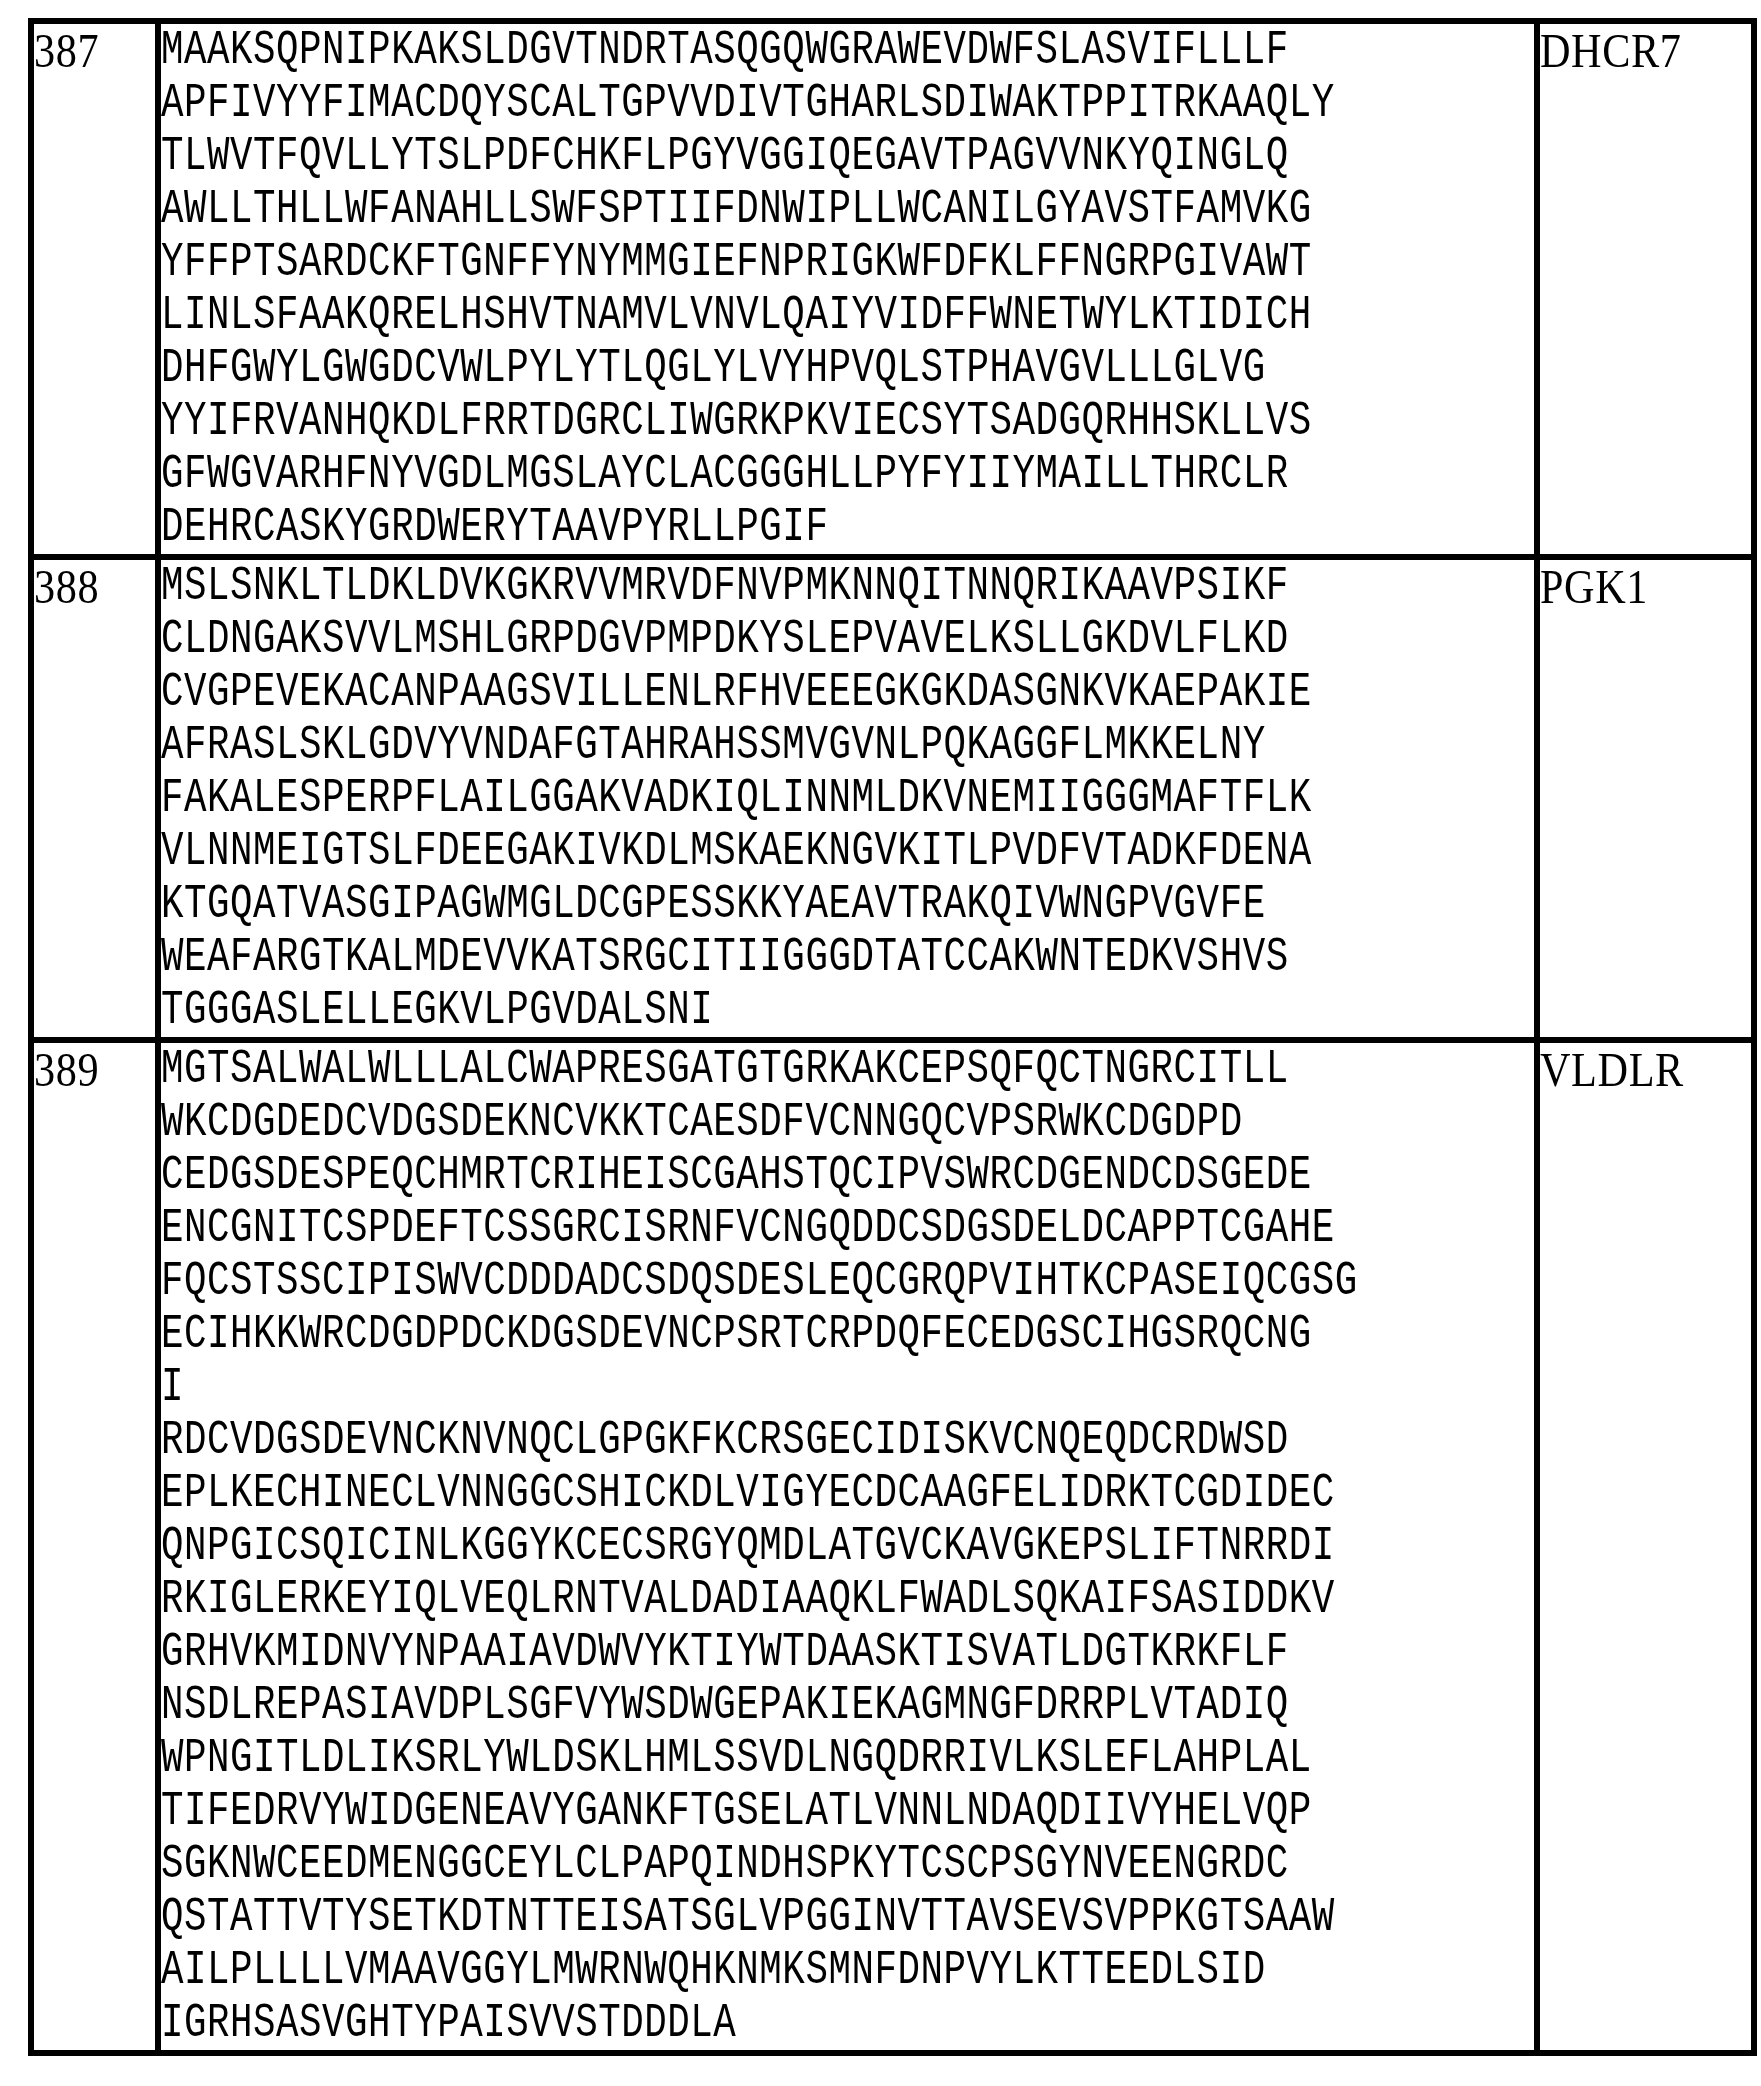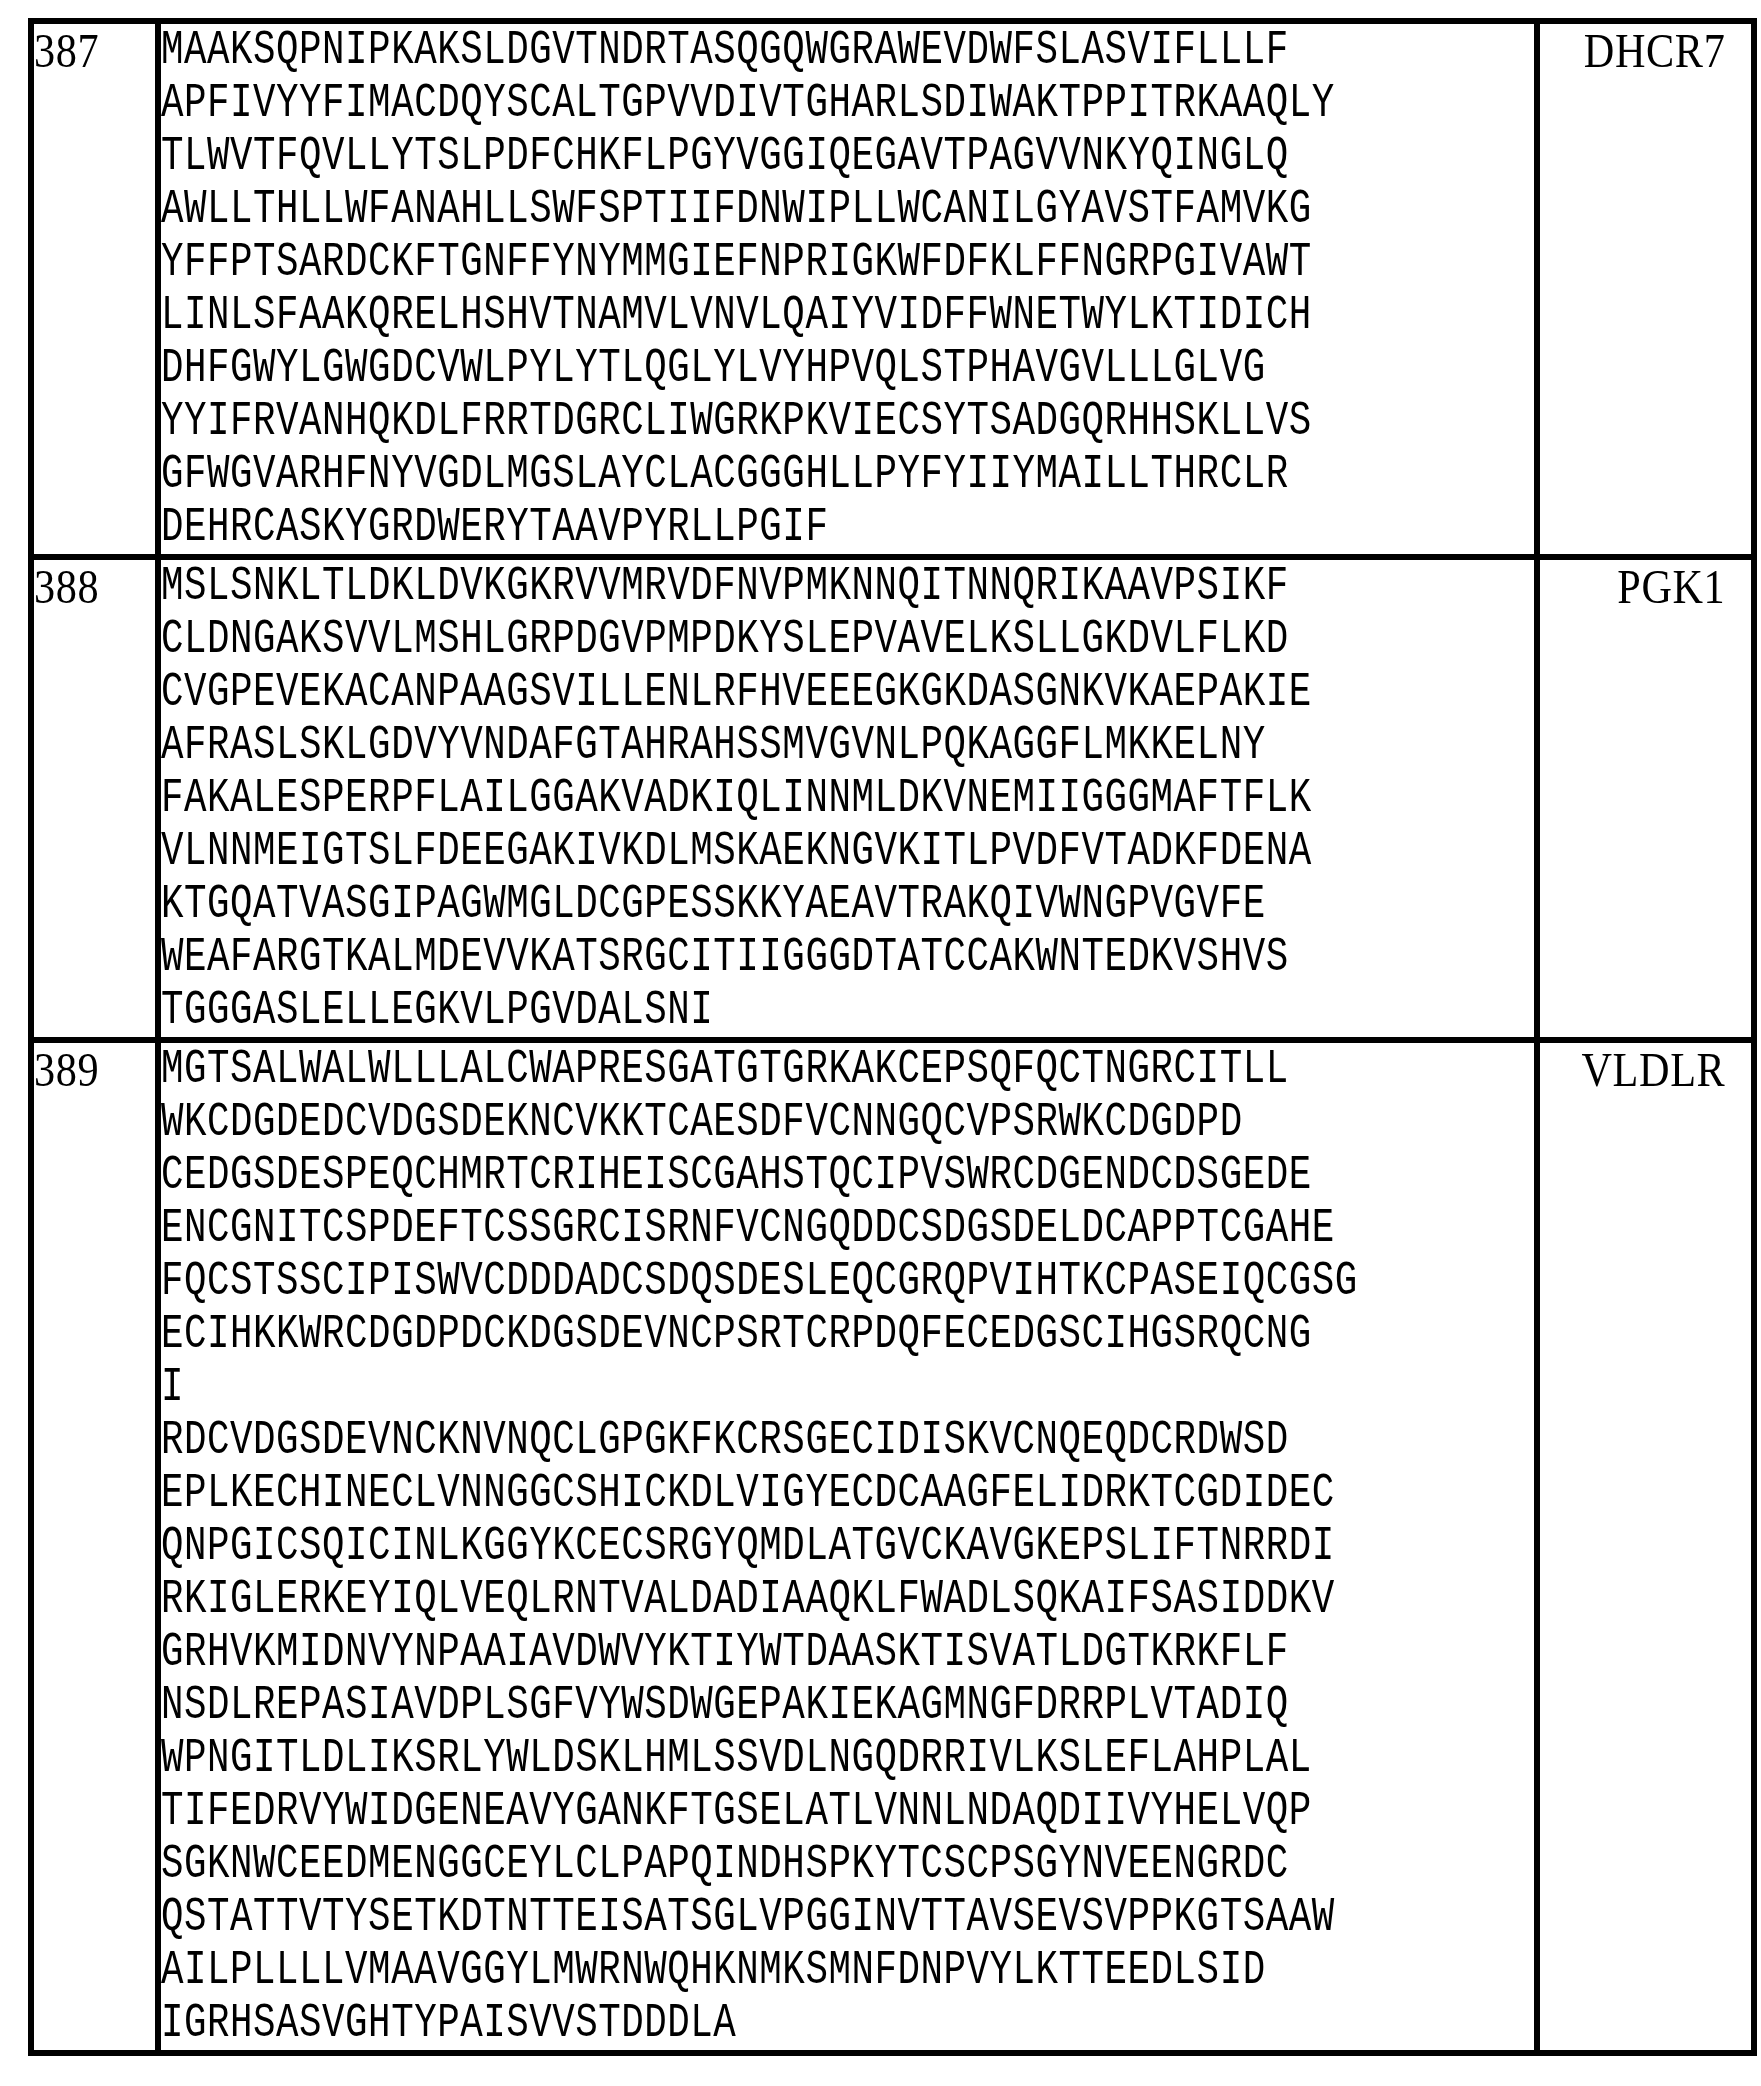--- a/index.html
+++ b/index.html
@@ -44,21 +44,20 @@
   td.seq-cell{
     width:1369px;
     padding:6.8px 0 9.5px 17.7px;
     overflow:hidden;
     font-family:Liberation Mono, monospace;
   }
   td.gene-cell{
     width:210px;
     padding:5.5px 0 5.5px 9.5px;
     overflow:hidden;
-    text-align:right;
   }
   .cell-text{
     font-size:48px;
     line-height:53px;
     letter-spacing:0.7px;
     white-space:nowrap;
     transform:scaleX(0.88);
     transform-origin:0 0;
   }
   .seq-line{

